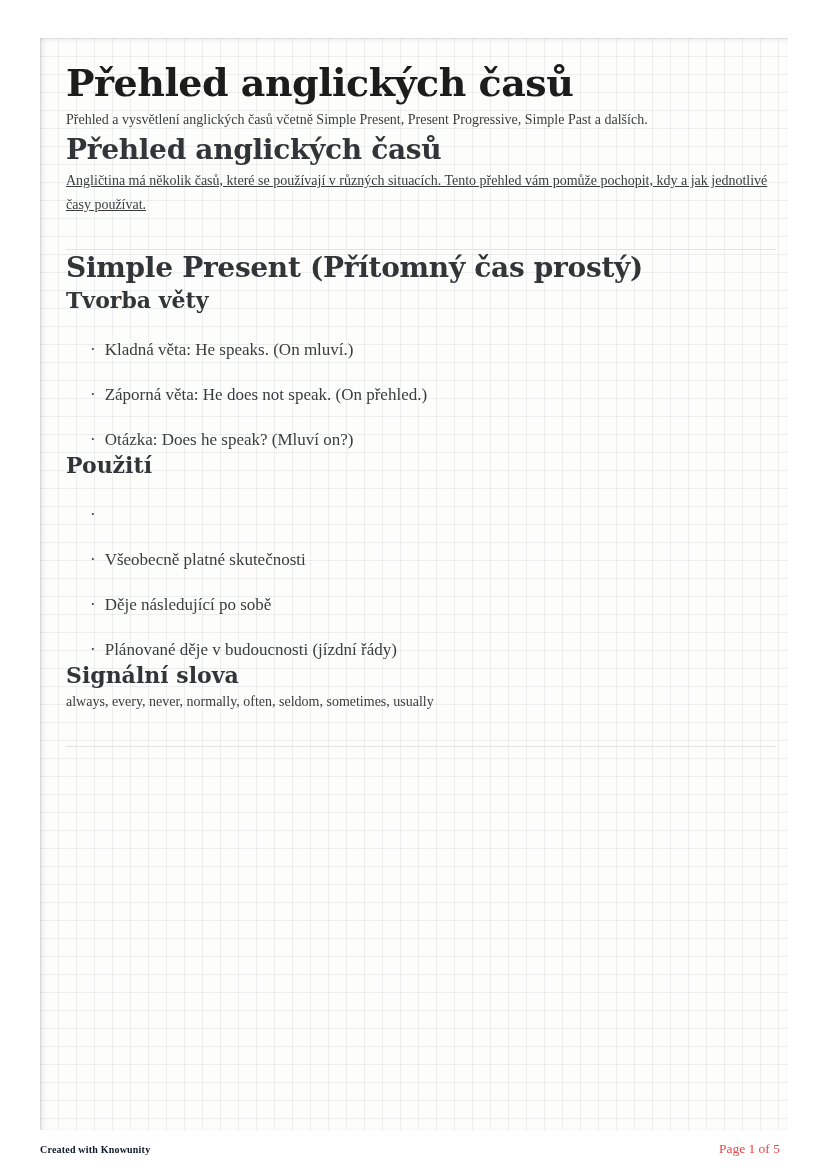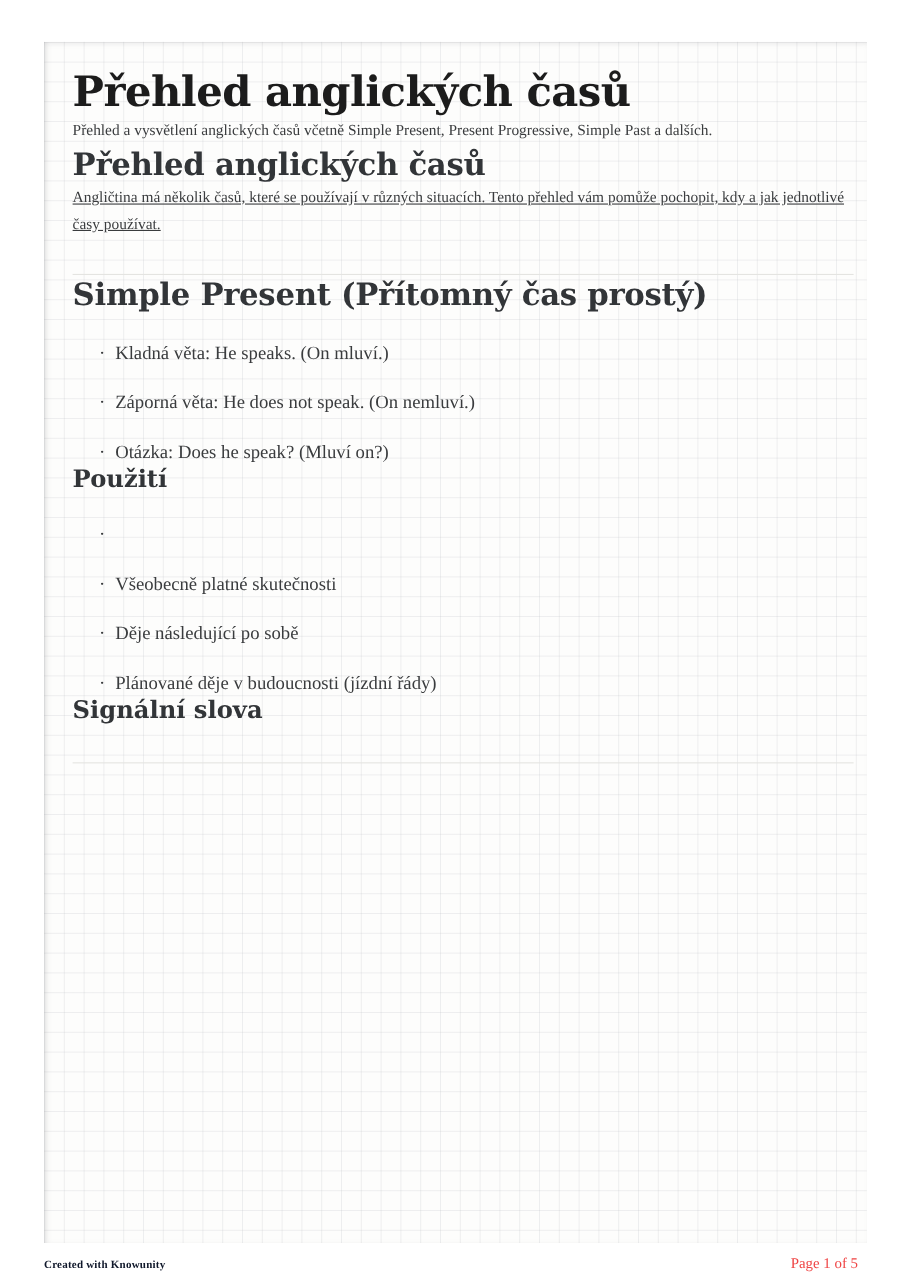--- a/index.html
+++ b/index.html
@@ -140,29 +140,30 @@
       <p class="body-text intro">Přehled a vysvětlení anglických časů včetně Simple Present, Present Progressive, Simple Past a dalších.</p>
 
       <h2 class="section-heading overview-heading">Přehled anglických časů</h2>
 
       <p class="body-text overview-body">Angličtina má několik časů, které se používají v různých situacích. Tento přehled vám pomůže pochopit, kdy a jak jednotlivé časy používat.</p>
 
       <hr class="divider">
 
       <h2 class="section-heading simple-present-heading">Simple Present (Přítomný čas prostý)</h2>
 
+      <h3 class="subsection-heading h3-first">Tvorba věty</h3>
 
       <ul class="bullet-list">
         <li>
           <span class="bullet-marker">·</span>
           <span>Kladná věta: He speaks. (On mluví.)</span>
         </li>
         <li>
           <span class="bullet-marker">·</span>
-          <span>Záporná věta: He does not speak. (On nemluví.)</span>
+          <span>Záporná věta: He does not speak. (On přehled.)</span>
         </li>
         <li>
           <span class="bullet-marker">·</span>
           <span>Otázka: Does he speak? (Mluví on?)</span>
         </li>
       </ul>
 
       <h3 class="subsection-heading h3-next">Použití</h3>
 
       <ul class="bullet-list">
@@ -178,20 +179,21 @@
           <span>Děje následující po sobě</span>
         </li>
         <li>
           <span class="bullet-marker">·</span>
           <span>Plánované děje v budoucnosti (jízdní řády)</span>
         </li>
       </ul>
 
       <h3 class="subsection-heading h3-next">Signální slova</h3>
 
+      <p class="body-text signal-words">always, every, never, normally, often, seldom, sometimes, usually</p>
 
       <hr class="divider">
 
     </div>
   </div>
 
   <div class="footer">
     <span class="footer-credit">Created with Knowunity</span>
     <span class="footer-page">Page 1 of 5</span>
   </div>

